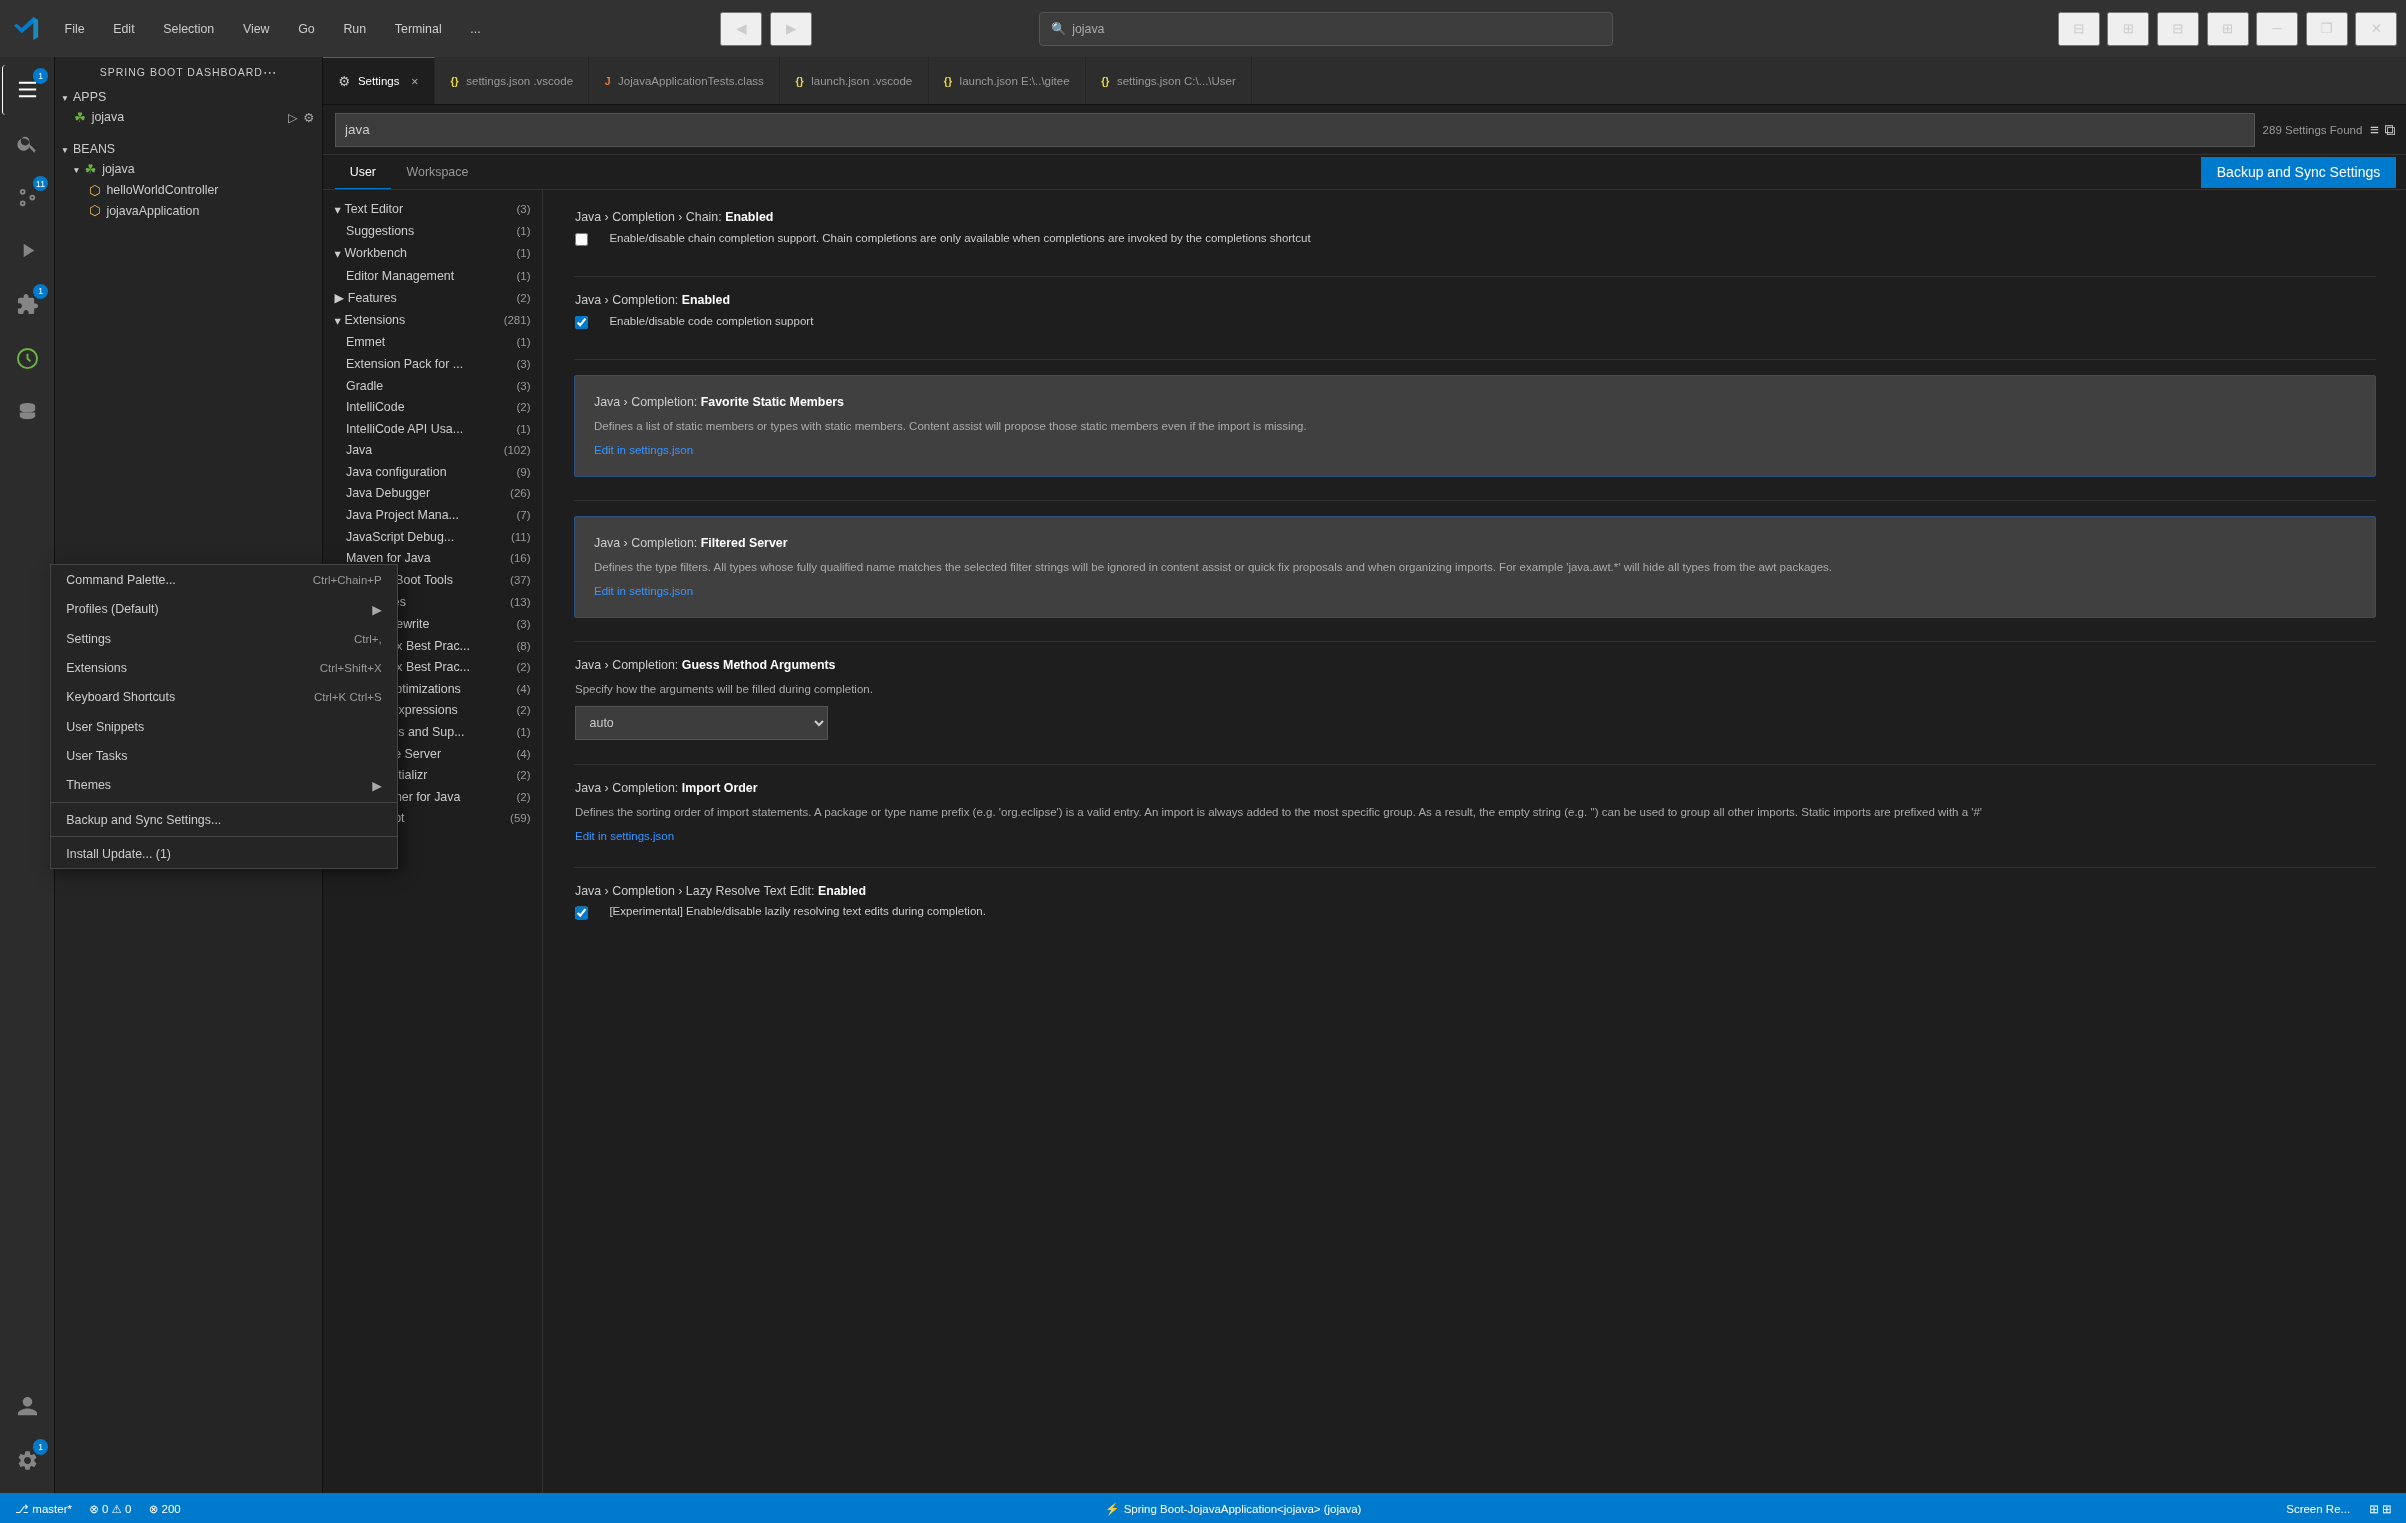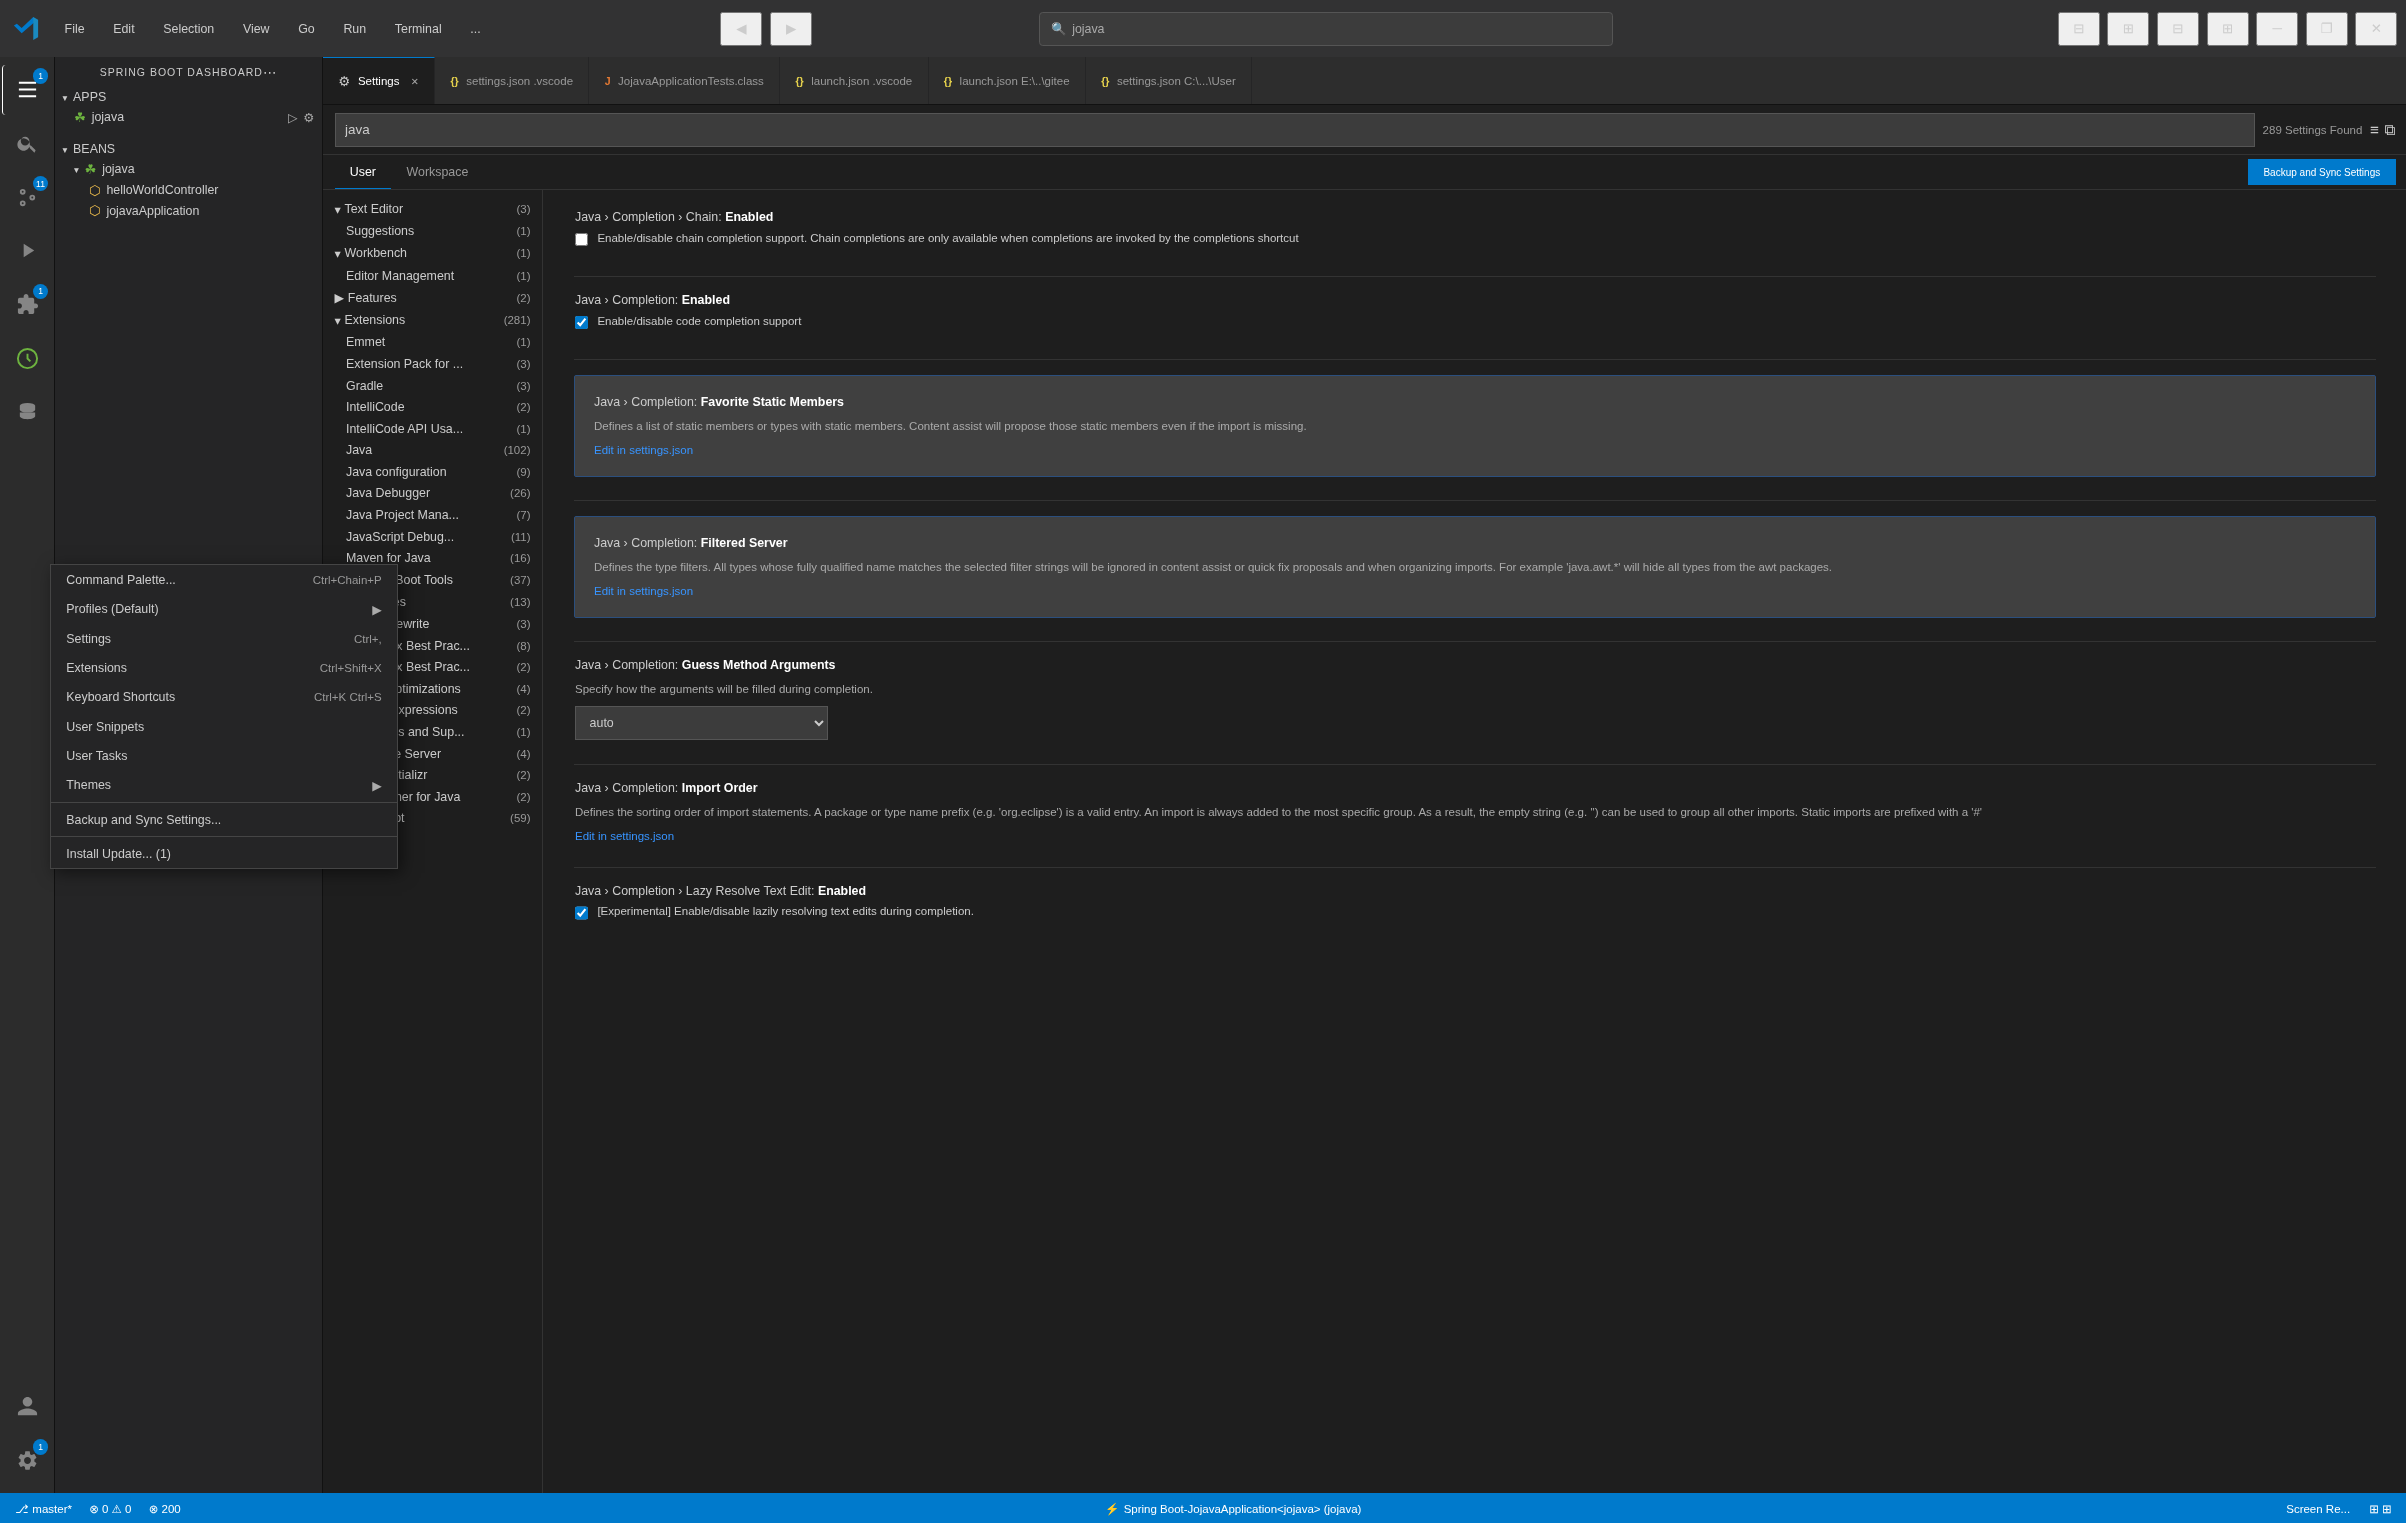--- a/index.html
+++ b/index.html
@@ -308,21 +308,21 @@
     .settings-tab.active {
       color: #fff;
       border-bottom: 1.9px solid #007acc;
     }
     .backup-sync-btn {
       background: #007acc;
       color: white;
       border: none;
       padding: 7.6px 15.3px;
       cursor: pointer;
-      font-size: 10px;
+      font-size: 14px;
       font-weight: 500;
     }
 
     
     .settings-main {
       flex: 1;
       display: flex;
       overflow: hidden;
     }
 
@@ -387,21 +387,21 @@
     .setting-edit-link {
       color: #3794ff;
       font-size: 11.5px;
       cursor: pointer;
       text-decoration: none;
     }
 
     .checkbox-row {
       display: flex;
       align-items: flex-start;
-      gap: 9px;
+      gap: 21px;
       margin-bottom: 5.7px;
     }
     .checkbox-row input[type="checkbox"] {
       width: 13.4px;
       height: 13.4px;
       margin-top: 1px;
       cursor: pointer;
       accent-color: #007acc;
     }
     .checkbox-label {

